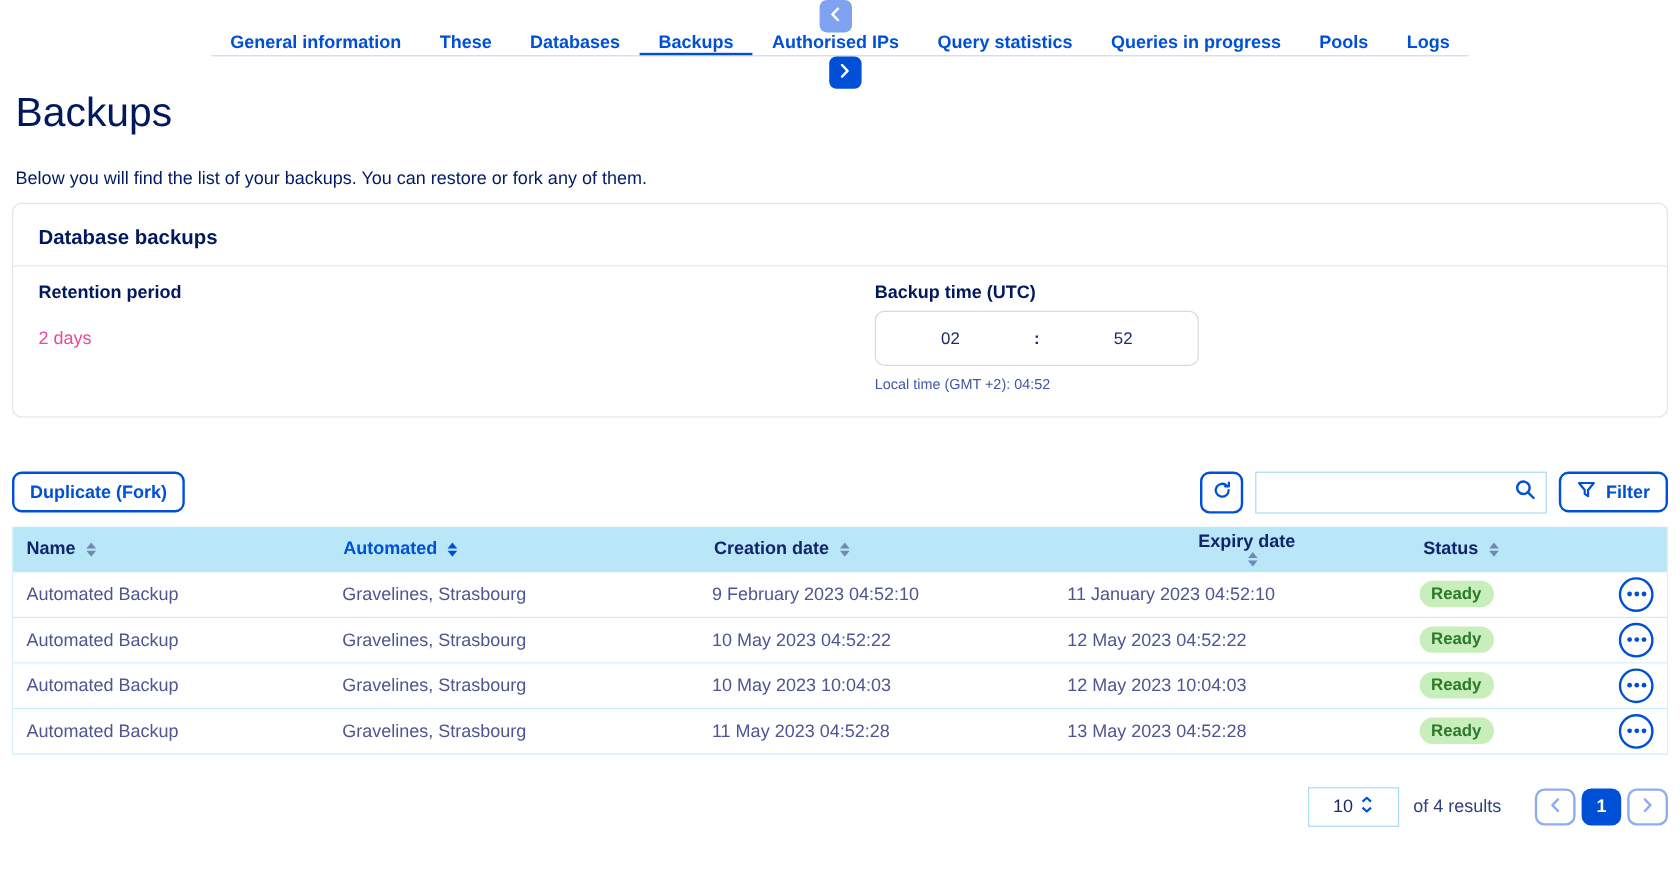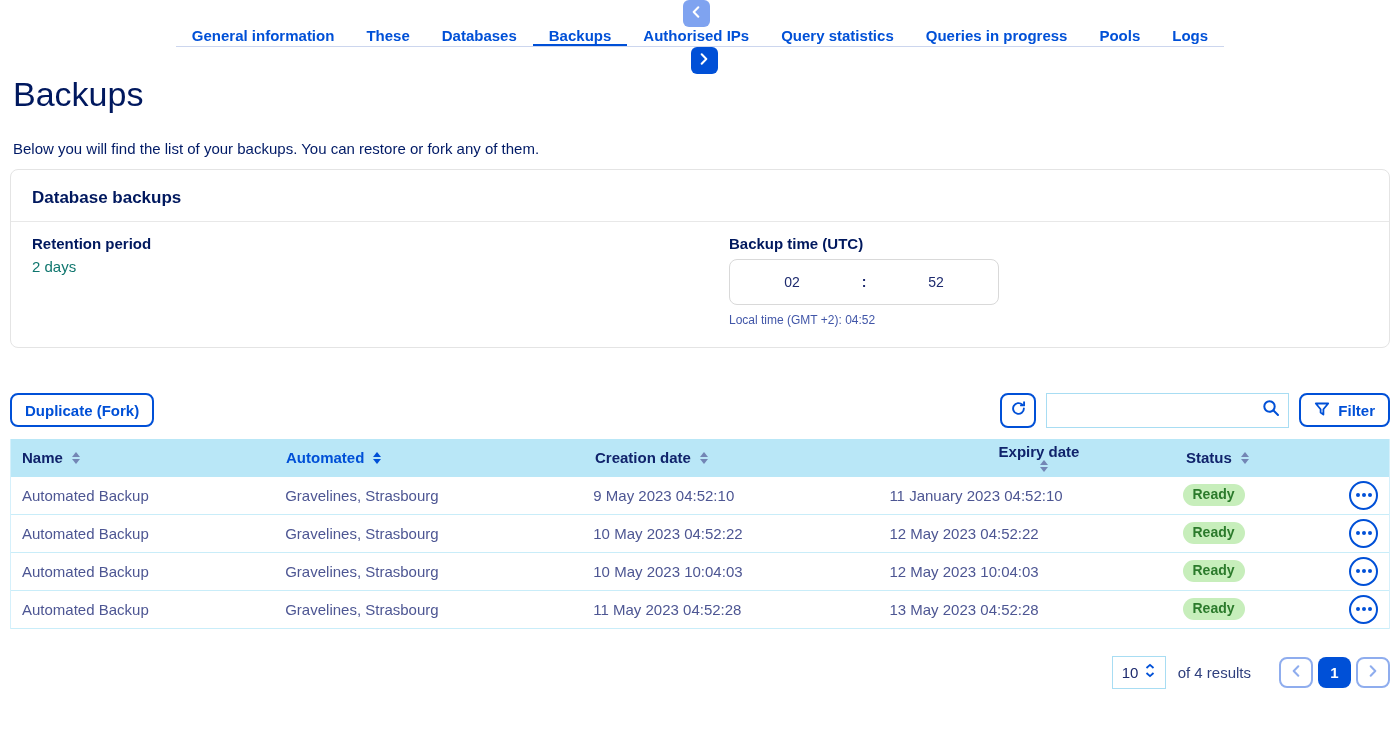--- a/index.html
+++ b/index.html
@@ -26,21 +26,21 @@
   .desc.second { margin-top:14px; }
 
   
   .card { margin-top:12px; border:1px solid #e4e4e4; border-radius:8px; background:#fff; }
   .card-header { padding:18px 21px 13px; font-size:17px; font-weight:700; color:#00185e;
     border-bottom:1px solid #e8e8e8; }
   .card-body { display:flex; padding:13px 21px 20px; }
   .card-col.left { width:697px; }
   .card-col.right { flex:1; }
   .field-label { font-size:15px; font-weight:700; color:#00185e; }
-  .field-value { font-size:15px; color:#0f766e; margin-top:6px; }
+  .field-value { font-size:15px; color:#ec4899; margin-top:22px; }
   .time-input { width:270px; height:46px; border:1px solid #d9d9d9; border-radius:8px;
     display:flex; align-items:center; margin-top:7px; font-size:14px; color:#1d2a6e; }
   .time-seg { flex:1; text-align:center; cursor:text; }
   .time-colon { width:20px; text-align:center; font-weight:700; }
   .local-note { font-size:12px; color:#4156a8; margin-top:8px; }
 
   
   .toolbar { margin-top:45px; display:flex; align-items:center; }
   .btn-outline { display:inline-flex; align-items:center; gap:8px; height:34px; padding:0 13px;
     background:#fff; border:2px solid #0050d7; border-radius:8px; color:#0050d7;
@@ -71,21 +71,21 @@
     border-bottom:1px solid #c9edf9; font-size:15px; color:#4d5693; background:#fff; }
   .badge { display:inline-block; background:#c7eebb; color:#2b7a2b; font-size:14px;
     font-weight:700; padding:2px 10px 3px; border-radius:11px; line-height:1.2; }
   .dots-btn { margin-left:auto; width:29px; height:29px; border-radius:50%;
     border:2px solid #0050d7; background:#fff; cursor:pointer;
     display:flex; align-items:center; justify-content:center; gap:2px; }
   .dots-btn i { width:4px; height:4px; border-radius:50%; background:#0050d7; }
 
   
   .pagination { margin-top:27px; display:flex; align-items:center; justify-content:flex-end; }
-  .page-size { width:54px; height:33px; border:1px solid #a8ddf3; background:#fff;
+  .page-size { width:76px; height:33px; border:1px solid #a8ddf3; background:#fff;
     display:flex; align-items:center; justify-content:center; gap:7px;
     font-size:15px; color:#1d2a6e; cursor:pointer; }
   .results-text { font-size:15px; color:#30407e; margin:0 28px 0 12px; }
   .pg-btn { width:34px; height:31px; border-radius:8px; background:#fff; cursor:pointer;
     display:flex; align-items:center; justify-content:center;
     border:2px solid #8fadee; color:#8fadee; }
   .pg-current { width:33px; height:31px; border-radius:8px; border:none; background:#0050d7;
     color:#fff; font-size:15px; font-weight:700; margin:0 5px; cursor:pointer;
     font-family:"Liberation Sans", sans-serif; }
 </style>
@@ -211,21 +211,21 @@
             <i class="up"></i>
             <i class="down"></i>
           </span>
       </div>
       <div class="col-actions"></div>
     </div>
 
     <div class="trow">
       <div class="col-name">Automated Backup</div>
       <div class="col-loc">Gravelines, Strasbourg</div>
-      <div class="col-create">9 May 2023 04:52:10</div>
+      <div class="col-create">9 February 2023 04:52:10</div>
       <div class="col-exp">11 January 2023 04:52:10</div>
       <div class="col-status"><span class="badge">Ready</span></div>
       <div class="col-actions">
           <button class="dots-btn">
             <i></i>
             <i></i>
             <i></i>
           </button>
         </div>
     </div>

